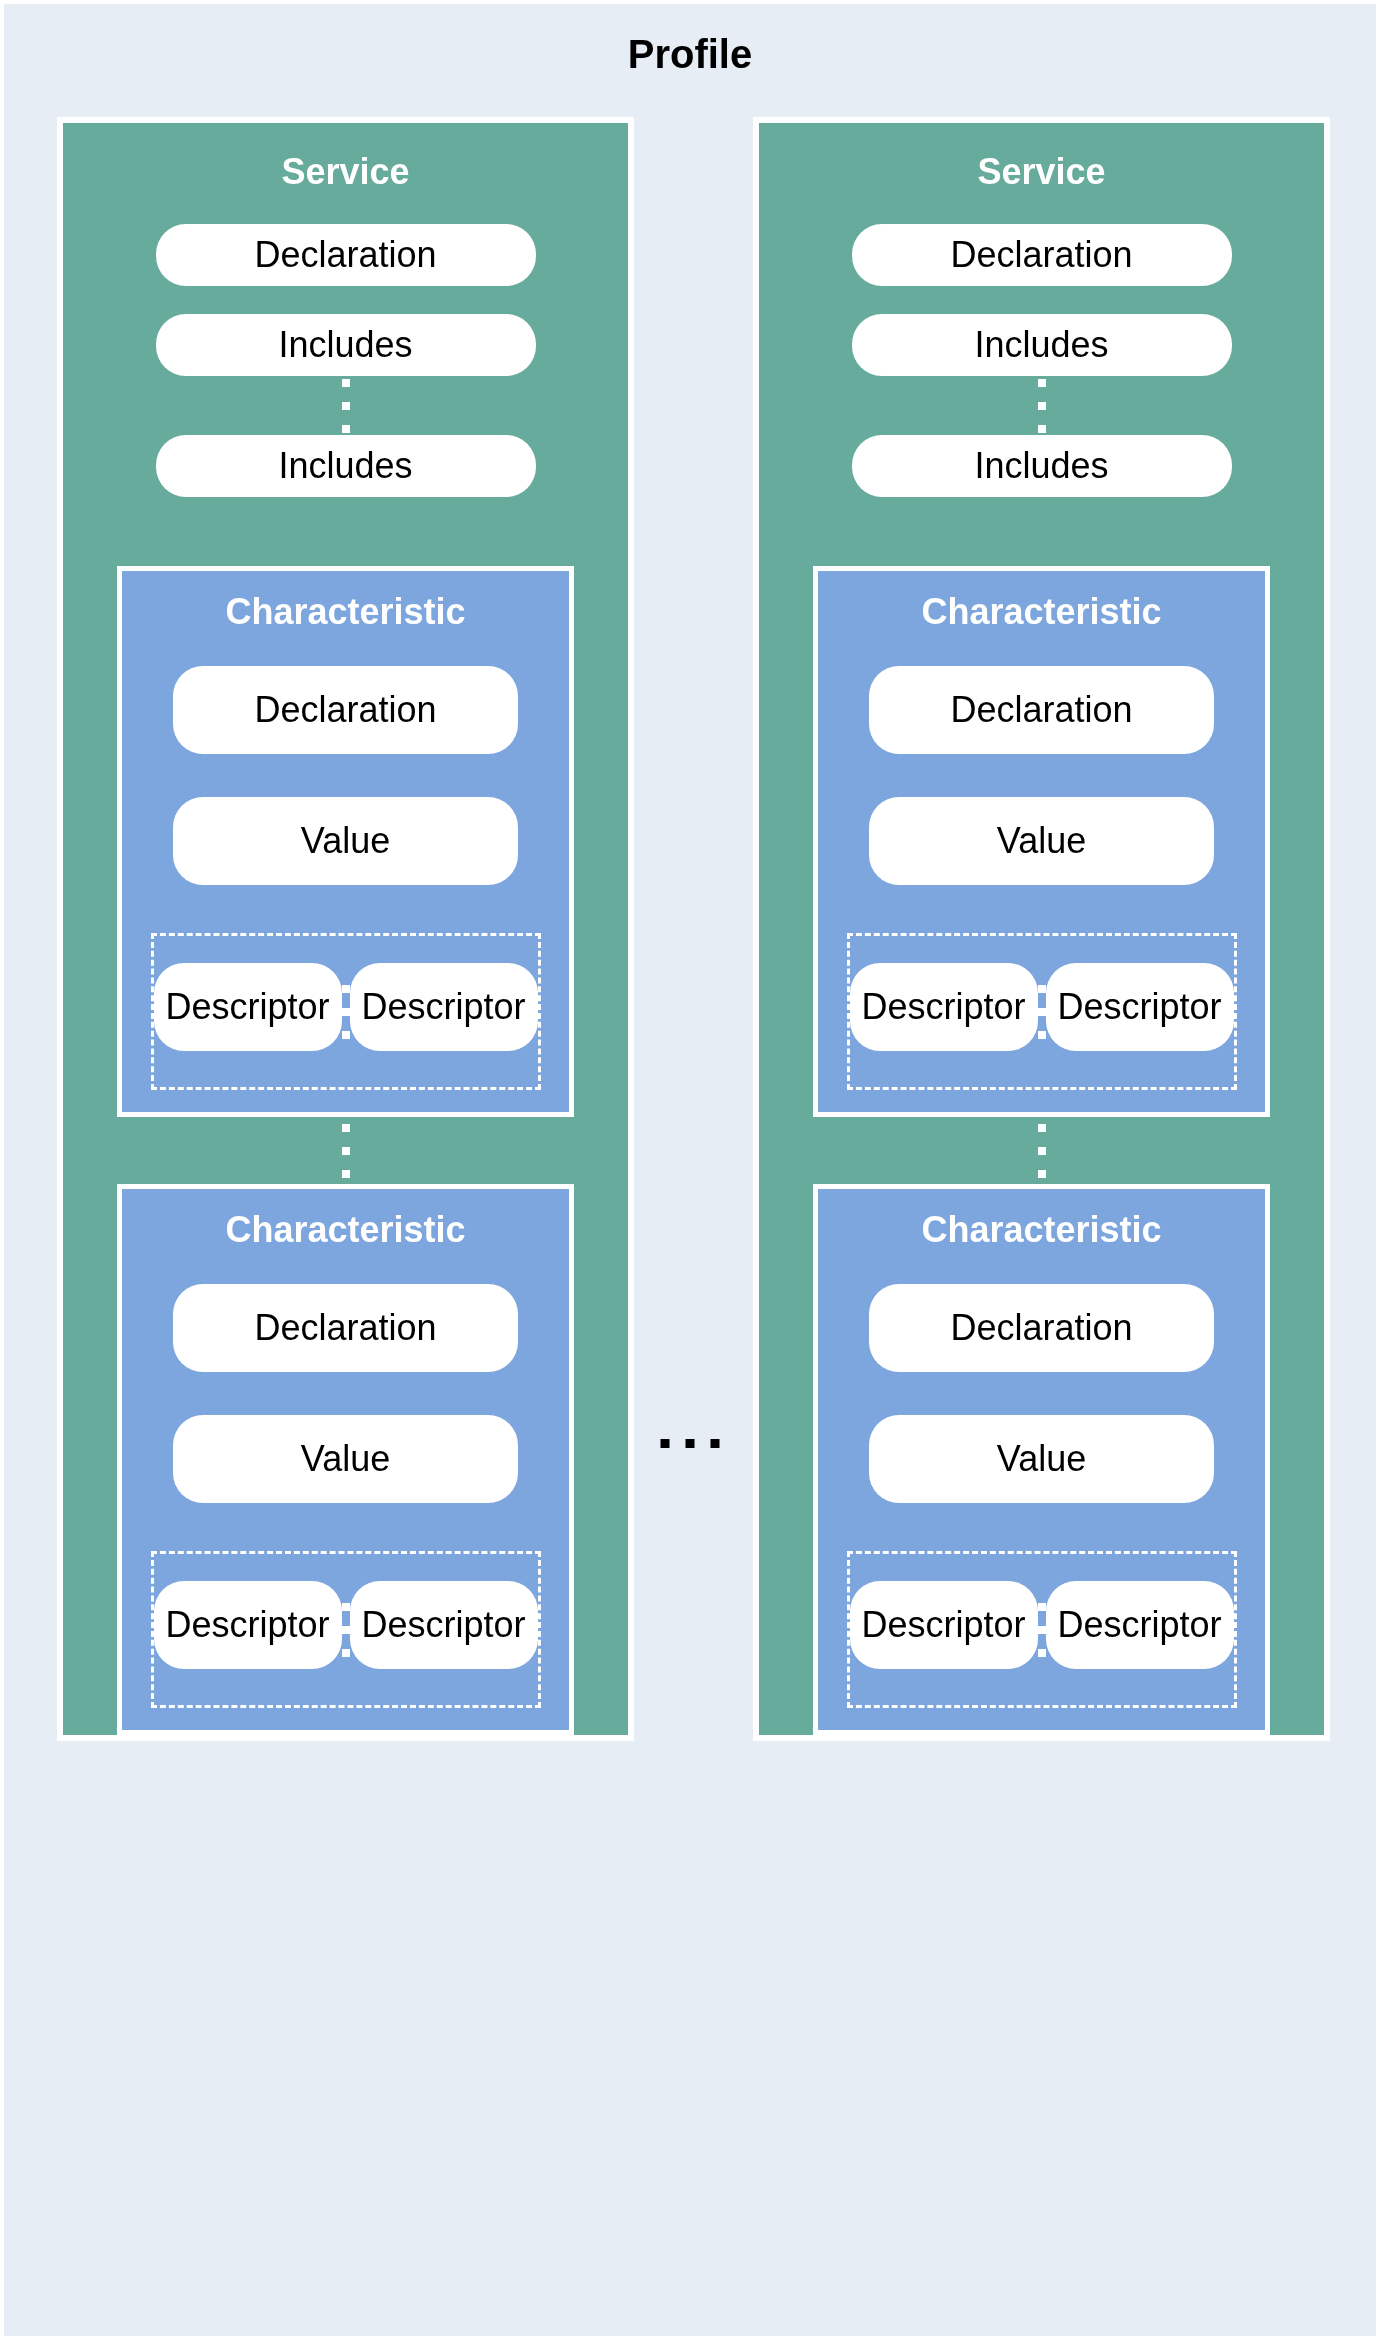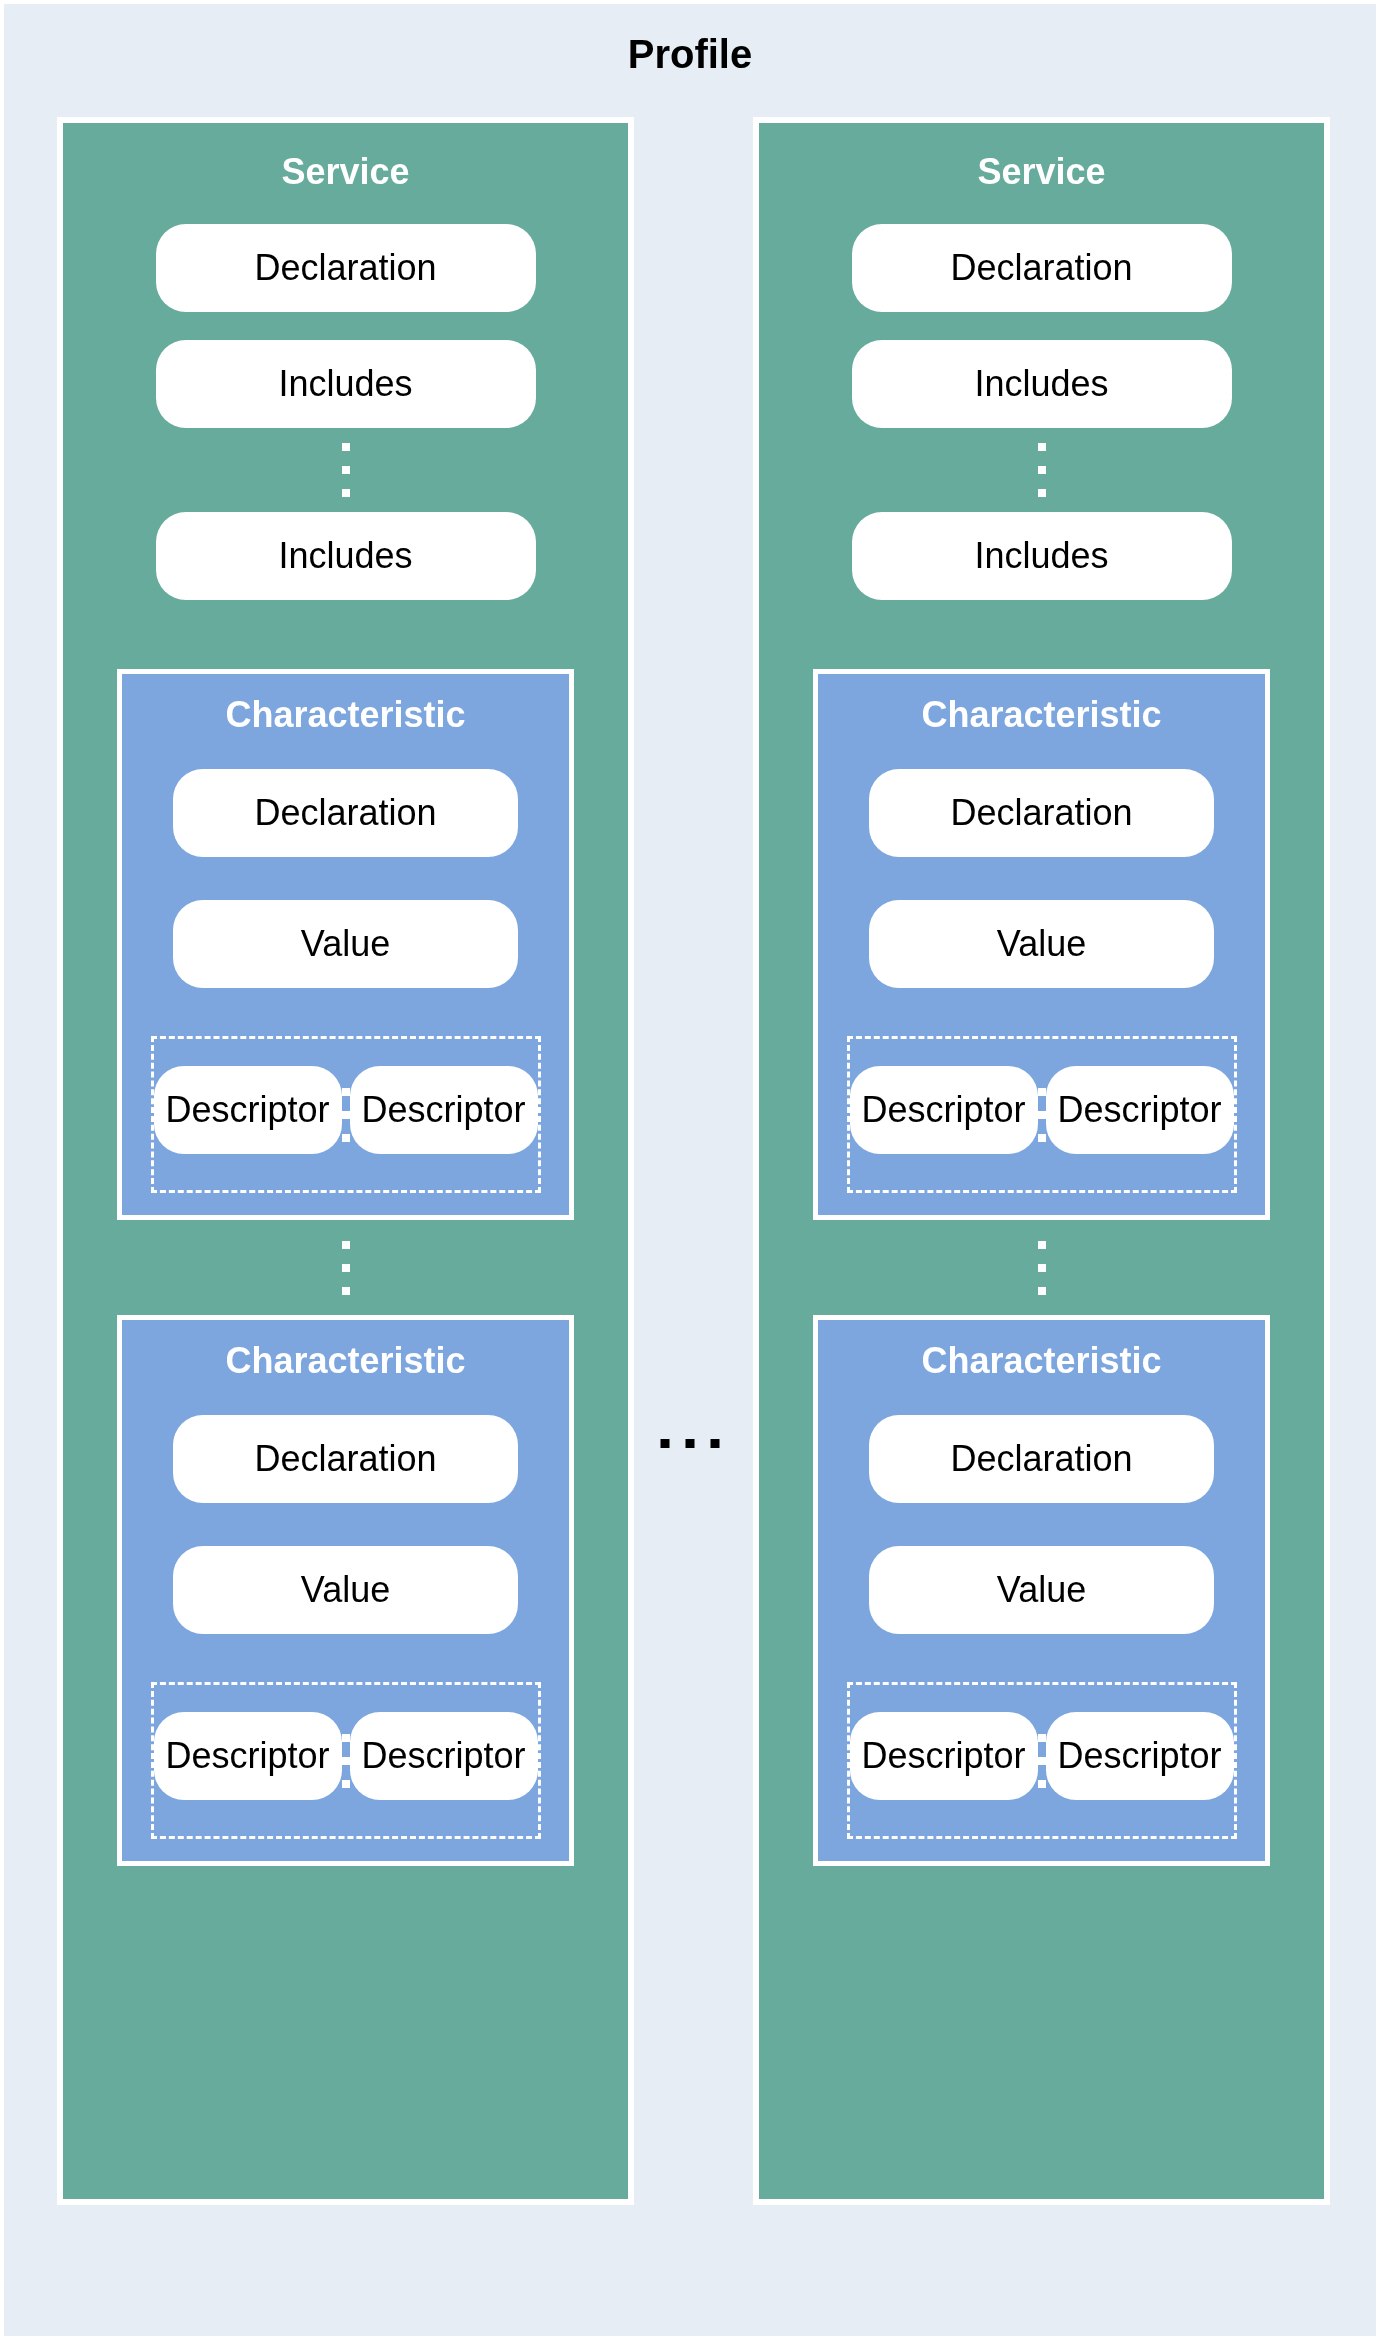--- a/index.html
+++ b/index.html
@@ -20,21 +20,21 @@
   }
   .services-row {
     display: flex;
     justify-content: space-between;
     padding-left: 53px;
     padding-right: 46px;
     margin-top: 40px;
   }
   .service {
     width: 577px;
-    height: 2088px;
+    height: 1624px;
     background: var(--teal, #67ab9c);
     border: 6px solid #ffffff;
     display: flex;
     flex-direction: column;
     align-items: center;
     padding-top: 14px;
   }
   .service-title {
     margin-top: 16px;
     font-size: 36px;

